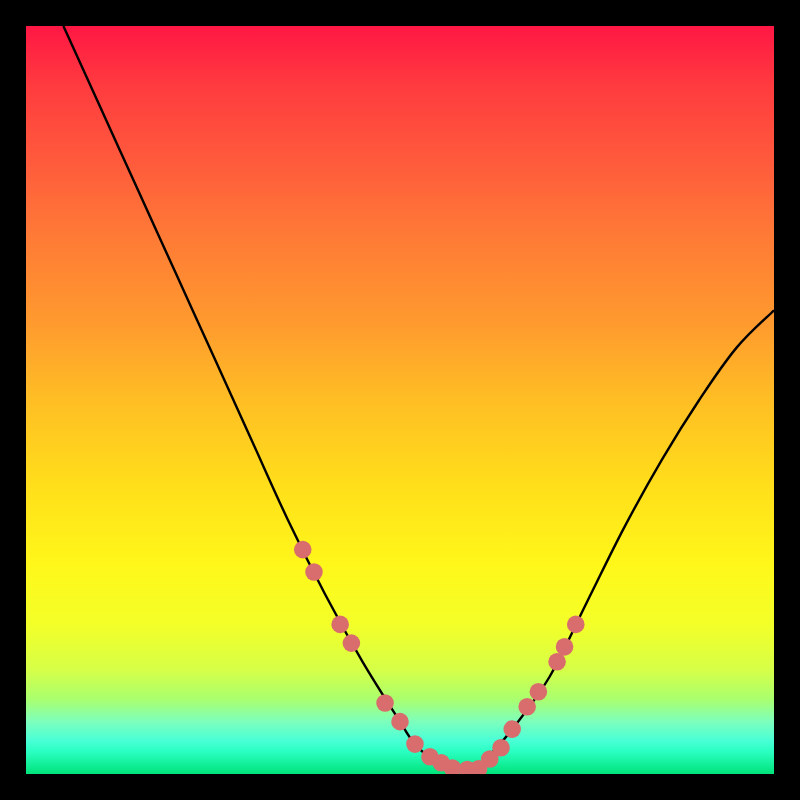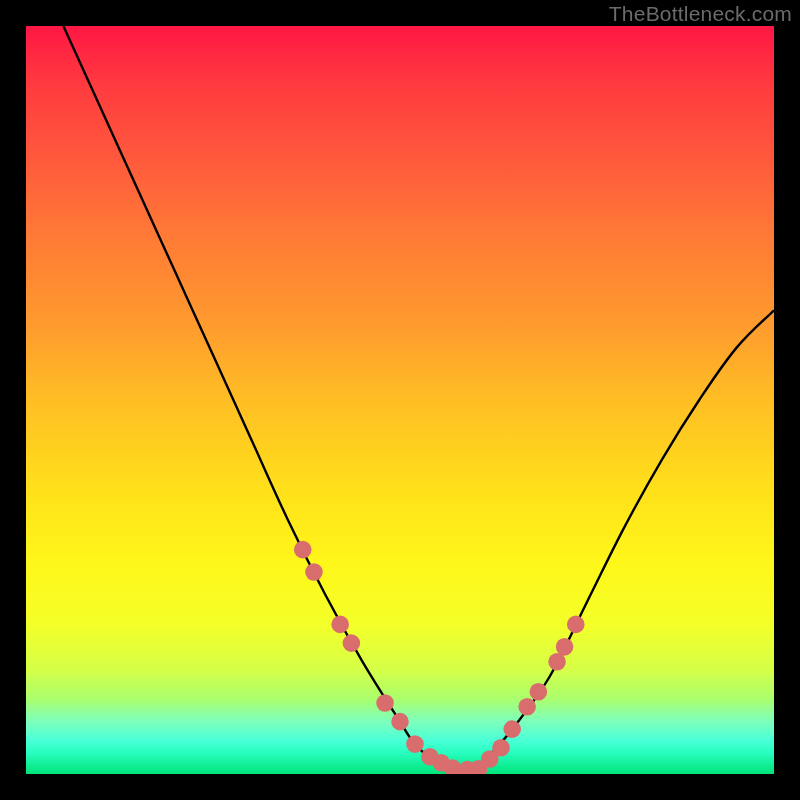--- a/index.html
+++ b/index.html
@@ -90,14 +90,13 @@
           <circle cx="474.98" cy="721.82" r="8.8" fill="#d96d6d" stroke="#c85858" stroke-width="0"></circle>
           <circle cx="486.20" cy="703.12" r="8.8" fill="#d96d6d" stroke="#c85858" stroke-width="0"></circle>
           <circle cx="501.16" cy="680.68" r="8.8" fill="#d96d6d" stroke="#c85858" stroke-width="0"></circle>
           <circle cx="512.38" cy="665.72" r="8.8" fill="#d96d6d" stroke="#c85858" stroke-width="0"></circle>
           <circle cx="531.08" cy="635.80" r="8.8" fill="#d96d6d" stroke="#c85858" stroke-width="0"></circle>
           <circle cx="538.56" cy="620.84" r="8.8" fill="#d96d6d" stroke="#c85858" stroke-width="0"></circle>
           <circle cx="549.78" cy="598.40" r="8.8" fill="#d96d6d" stroke="#c85858" stroke-width="0"></circle>
         </g>
     </svg>
   </div>
-  <div class="watermark">TheBottleneck.com</div>
 </div>
 
 </body></html>

